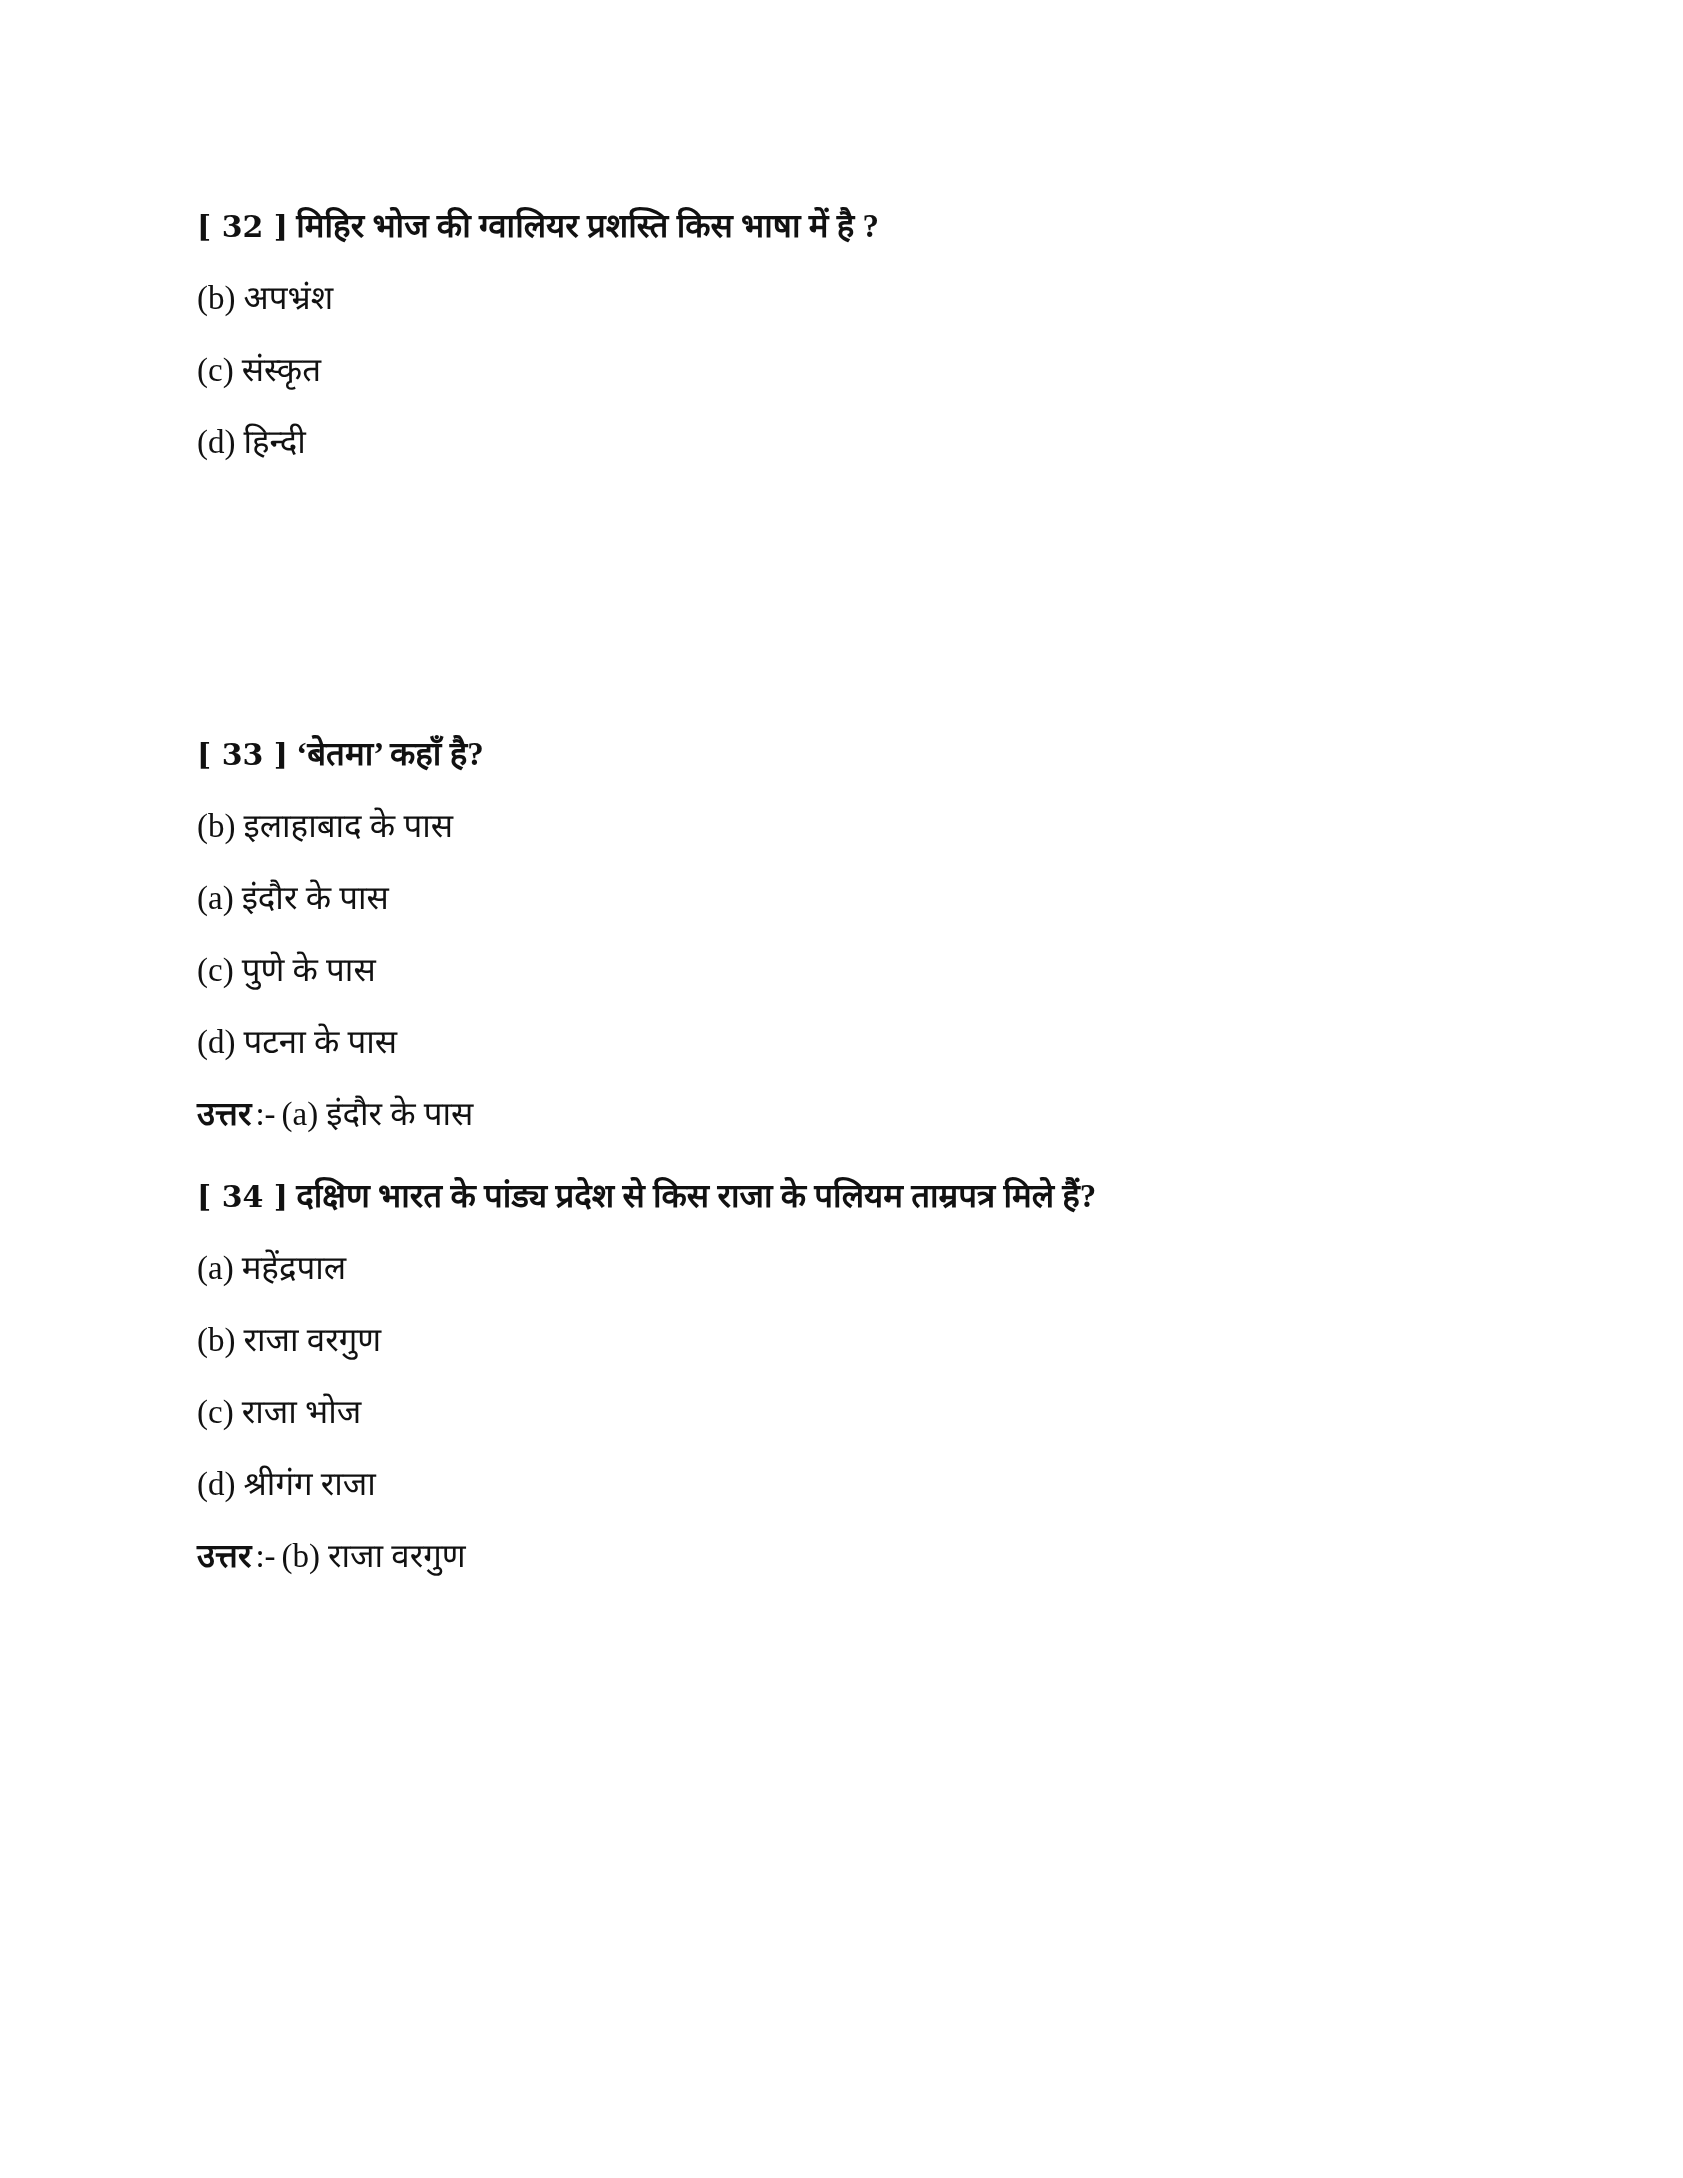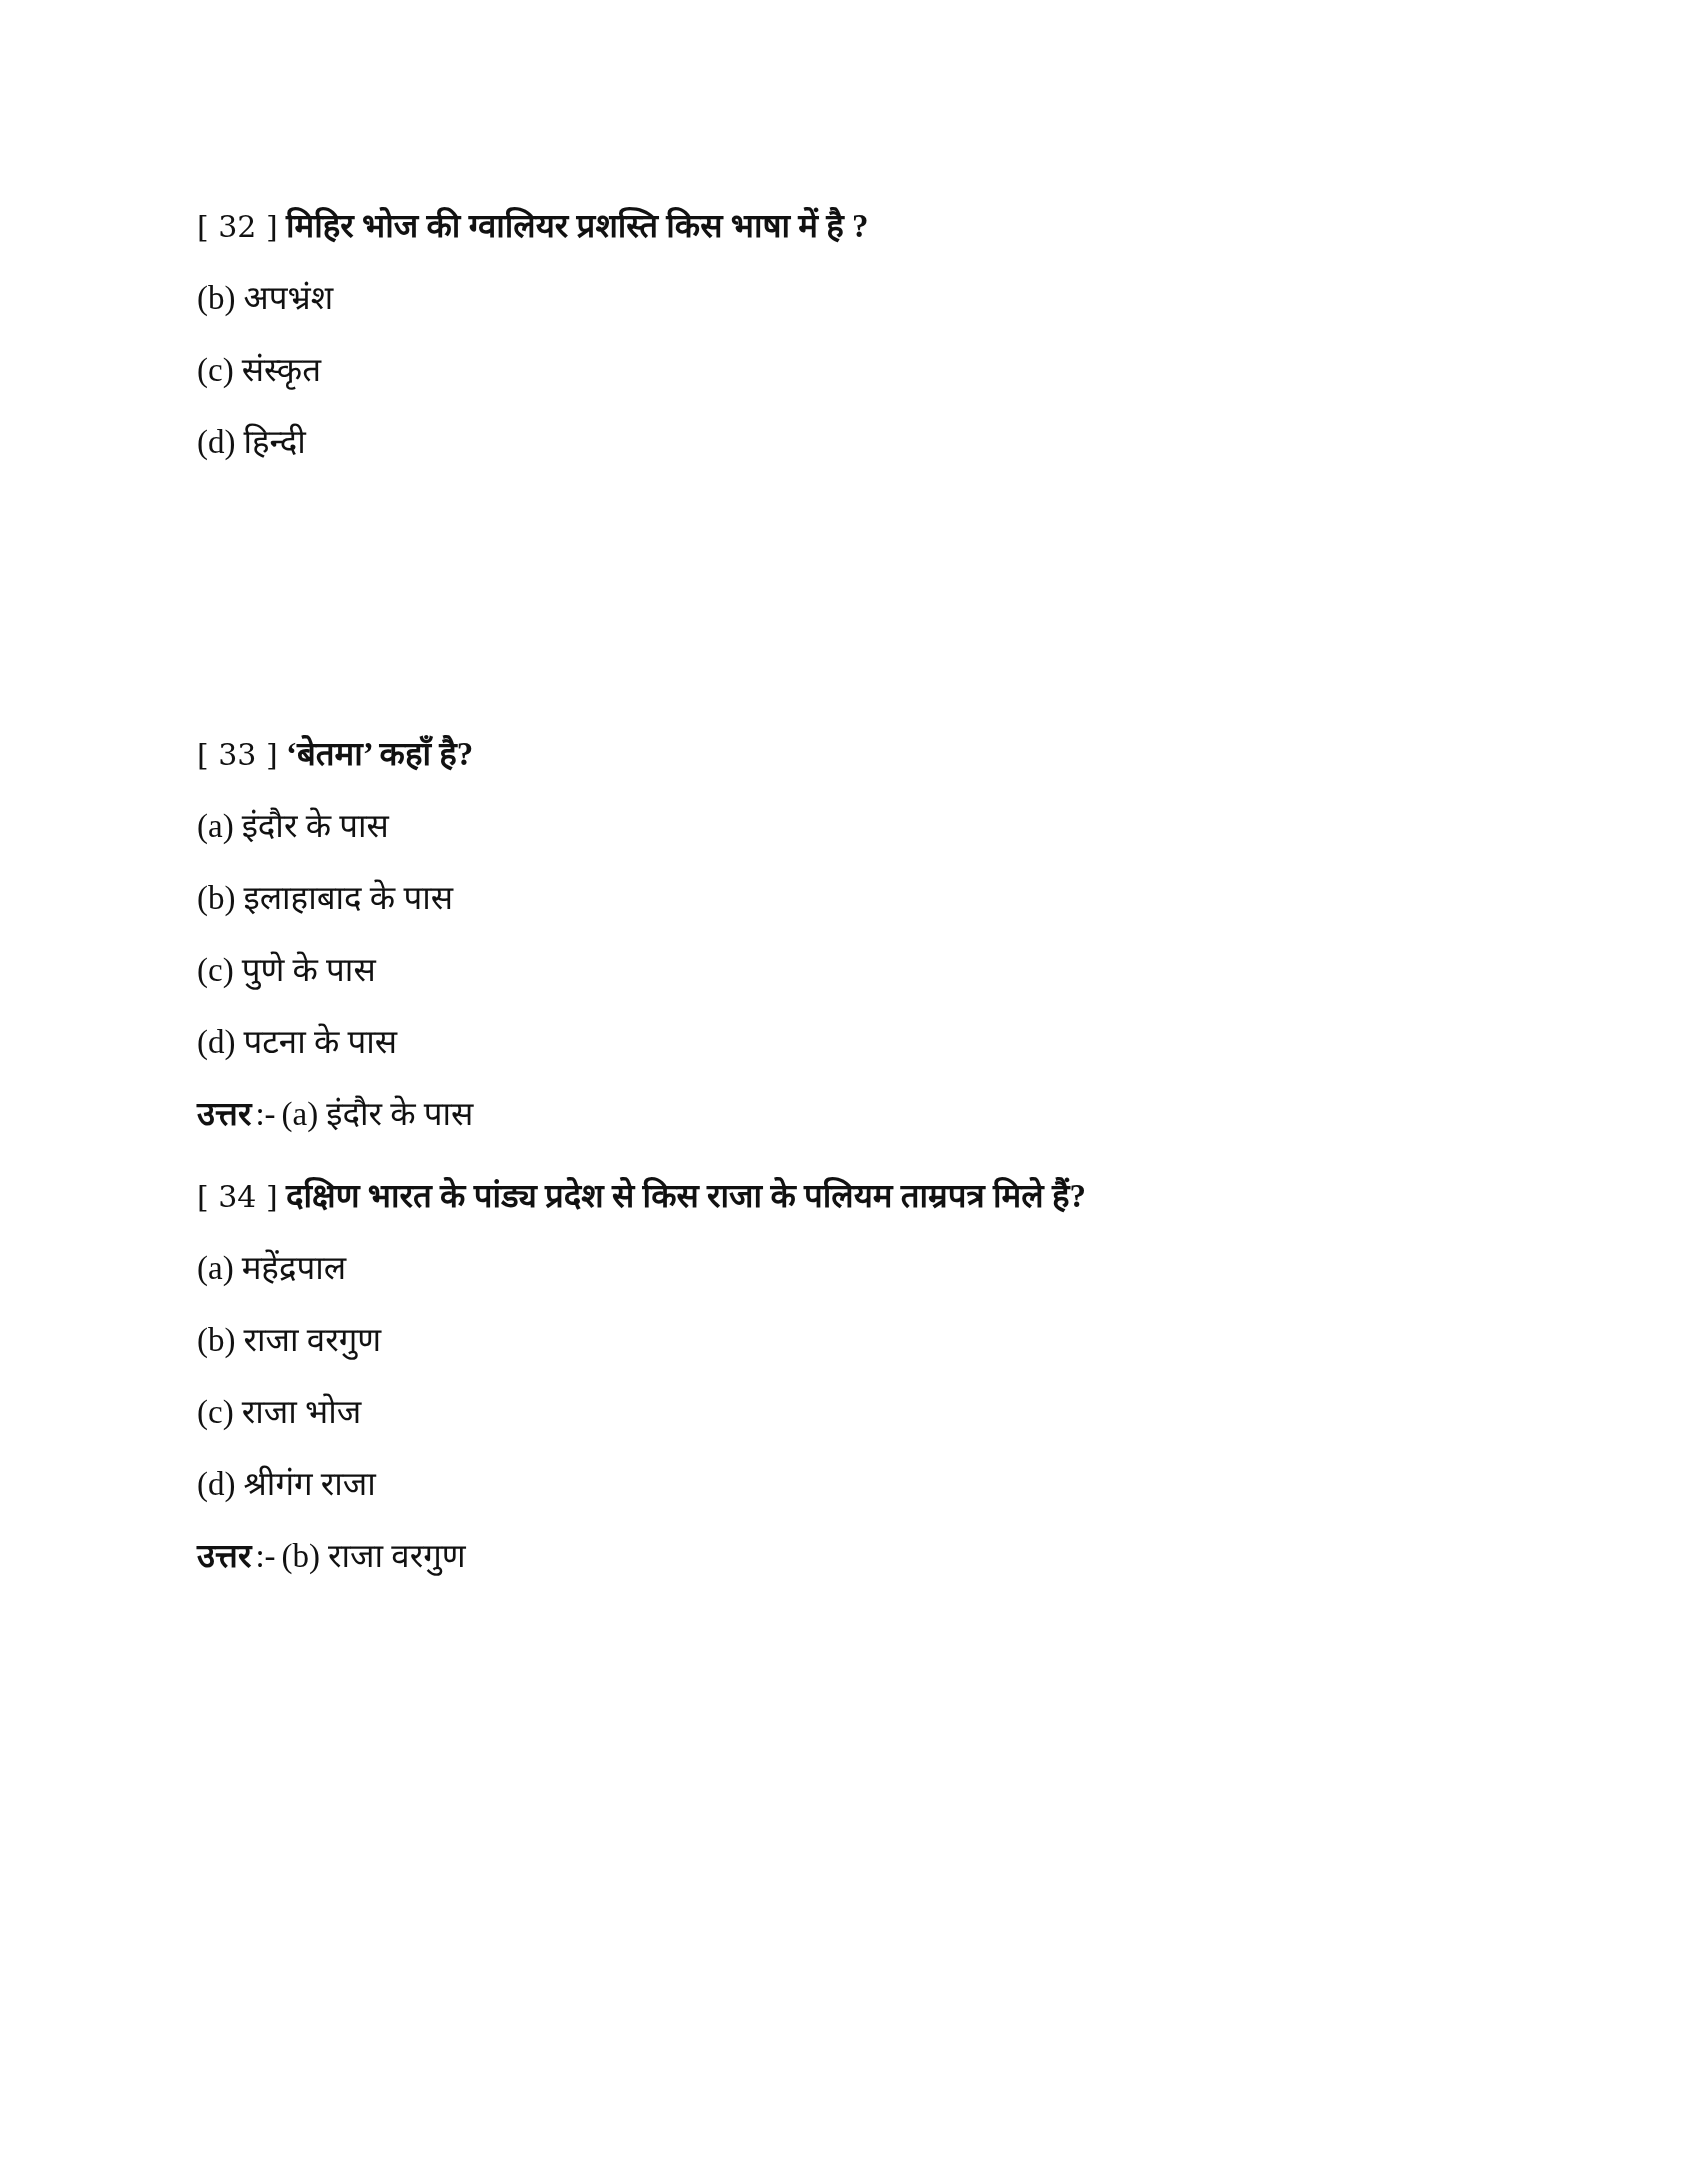--- a/index.html
+++ b/index.html
@@ -31,21 +31,21 @@
     height: 72px;
     line-height: 40px;
     font-size: 33px;
     white-space: nowrap;
   }
   .heading {
     font-weight: bold;
   }
   .heading .qnum {
     font-family: "DejaVu Serif", "Liberation Serif", serif;
-    font-weight: normal;
+    font-weight: bold;
     font-size: 30px;
   }
   .opt-letter {
     font-family: "Liberation Serif", "DejaVu Serif", serif;
     font-weight: normal;
     margin-right: 8px;
   }
   .ans-label {
     font-weight: bold;
   }
@@ -77,24 +77,24 @@
       <span class="opt-letter">(d)</span><span>हिन्दी</span>
     </div>
   </div>
 
   <div class="qblock" style="top:734px;">
     <div class="line heading">
       <span class="qnum">[ 33 ]</span>
       <span>‘बेतमा’ कहाँ है?</span>
     </div>
     <div class="line">
-      <span class="opt-letter">(a)</span><span>इंदौर के पास</span>
+      <span class="opt-letter">(b)</span><span>इलाहाबाद के पास</span>
     </div>
     <div class="line">
-      <span class="opt-letter">(b)</span><span>इलाहाबाद के पास</span>
+      <span class="opt-letter">(a)</span><span>इंदौर के पास</span>
     </div>
     <div class="line">
       <span class="opt-letter">(c)</span><span>पुणे के पास</span>
     </div>
     <div class="line">
       <span class="opt-letter">(d)</span><span>पटना के पास</span>
     </div>
     <div class="line">
       <span class="ans-label">उत्तर</span><span class="ans-sep">:-</span><span class="ans-letter">(a)</span><span>इंदौर के पास</span>
     </div>

